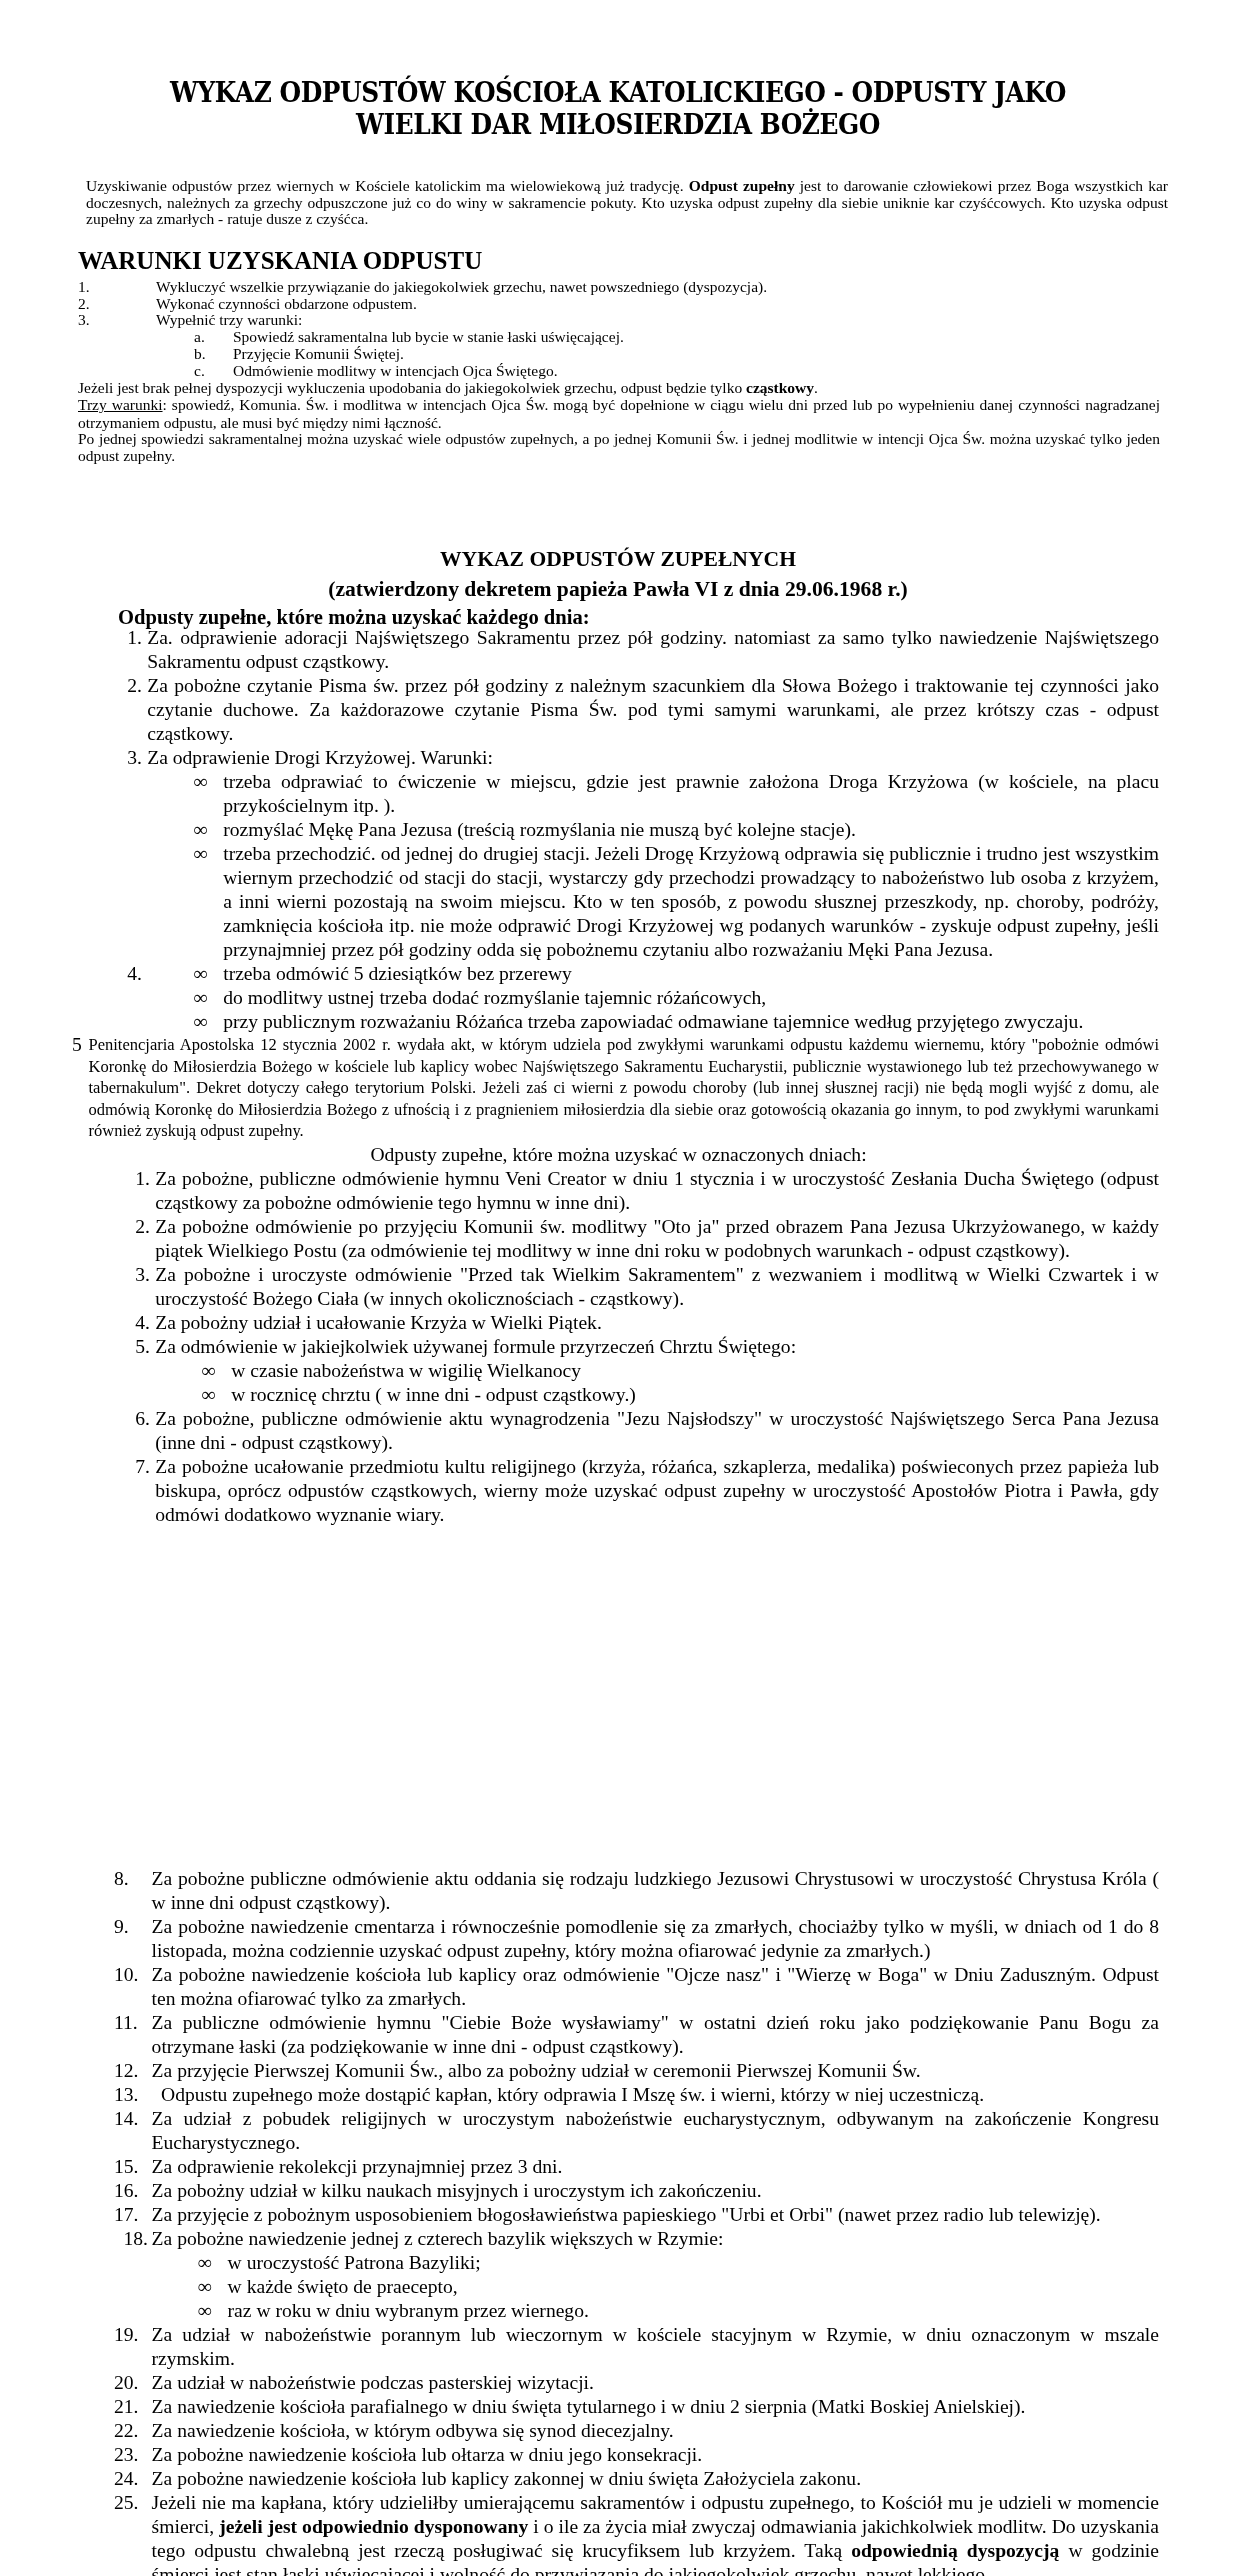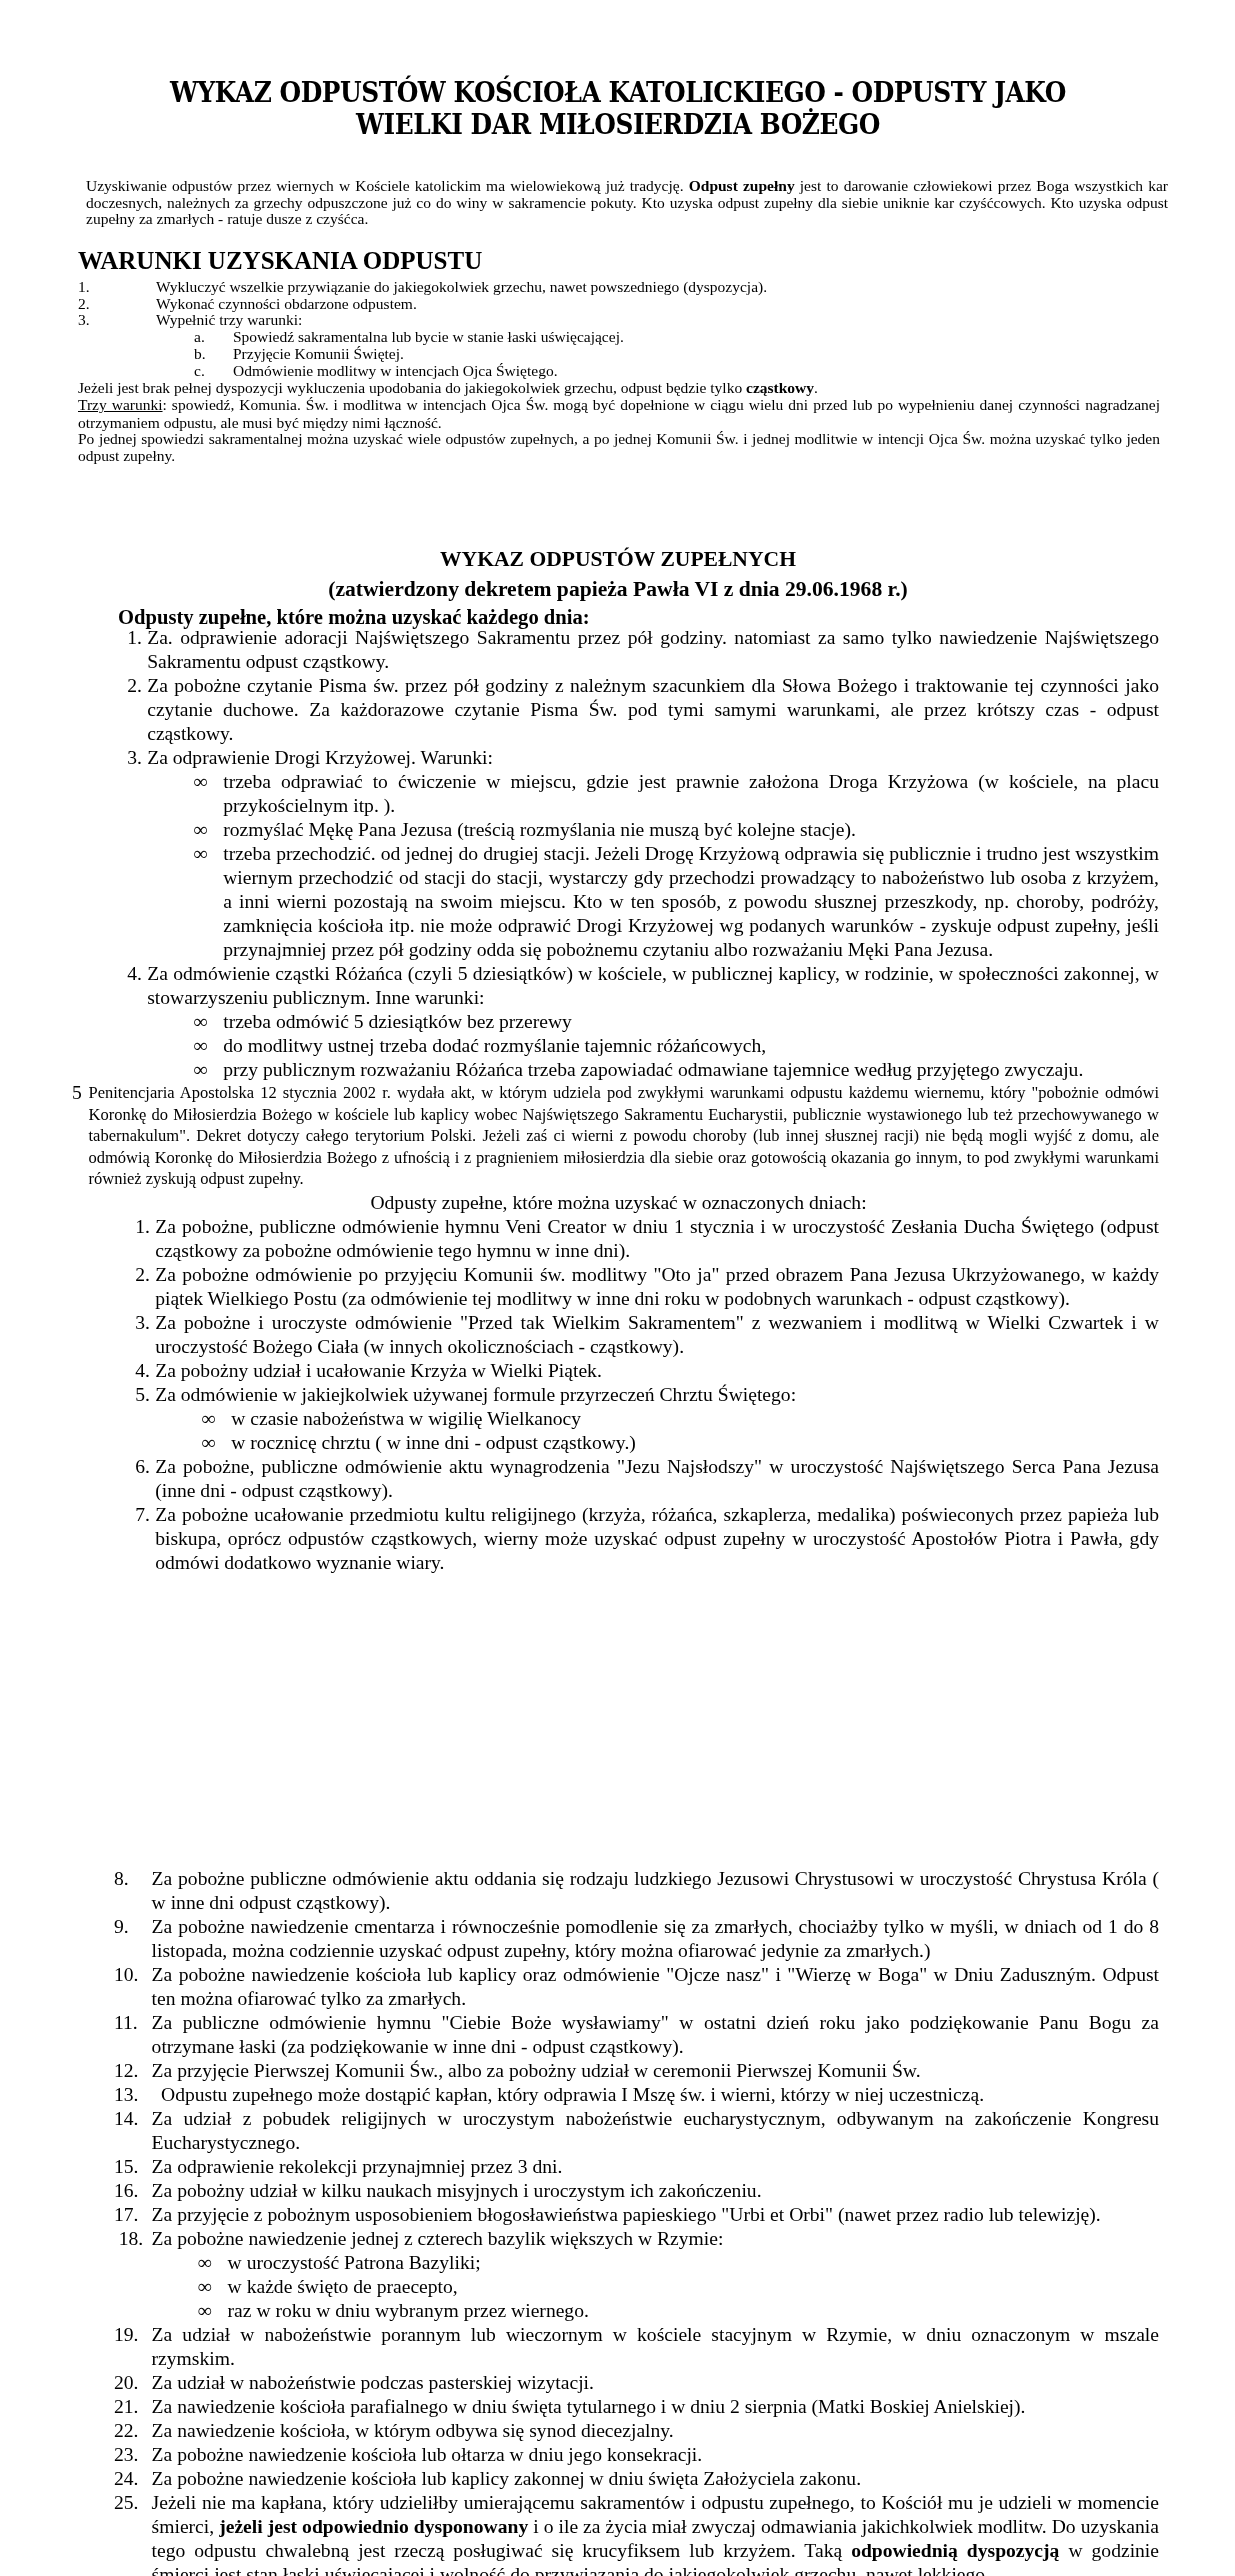--- a/index.html
+++ b/index.html
@@ -126,21 +126,20 @@
               <div class="bul">
                 <span class="bsym">∞</span>
                 <span class="txt">trzeba przechodzić. od jednej do drugiej stacji. Jeżeli Drogę Krzyżową odprawia się publicznie i trudno jest wszystkim wiernym przechodzić od stacji do stacji, wystarczy gdy przechodzi prowadzący to nabożeństwo lub osoba z krzyżem, a inni wierni pozostają na swoim miejscu. Kto w ten sposób, z powodu słusznej przeszkody, np. choroby, podróży, zamknięcia kościoła itp. nie może odprawić Drogi Krzyżowej wg podanych warunków - zyskuje odpust zupełny, jeśli przynajmniej przez pół godziny odda się pobożnemu czytaniu albo rozważaniu Męki Pana Jezusa.</span>
               </div>
             </div>
           </div>
         </div>
         <div class="item">
           <span class="num" style="width: 28px; padding-right: 5.2px;">4.</span>
           <div class="txt">
-            <div>Za odmówienie cząstki Różańca (czyli 5 dziesiątków) w kościele, w publicznej kaplicy, w rodzinie, w społeczności zakonnej, w stowarzyszeniu publicznym. Inne warunki:</div>
             <div class="bullets">
               <div class="bul">
                 <span class="bsym">∞</span>
                 <span class="txt">trzeba odmówić 5 dziesiątków bez przerewy</span>
               </div>
               <div class="bul">
                 <span class="bsym">∞</span>
                 <span class="txt">do modlitwy ustnej trzeba dodać rozmyślanie tajemnic różańcowych,</span>
               </div>
               <div class="bul">
@@ -270,21 +269,21 @@
             <div>Za pobożny udział w kilku naukach misyjnych i uroczystym ich zakończeniu.</div>
           </div>
         </div>
         <div class="item">
           <span class="num" style="width: 34px; padding-right: 3.6px; text-align: left;">17.</span>
           <div class="txt">
             <div>Za przyjęcie z pobożnym usposobieniem błogosławieństwa papieskiego "Urbi et Orbi" (nawet przez radio lub telewizję).</div>
           </div>
         </div>
         <div class="item">
-          <span class="num" style="width: 34px; padding-right: 3.6px; text-align: center;">18.</span>
+          <span class="num" style="width: 34px; padding-right: 3.6px; text-align: right;">18.</span>
           <div class="txt">
             <div>Za pobożne nawiedzenie jednej z czterech bazylik większych w Rzymie:</div>
             <div class="bullets">
               <div class="bul">
                 <span class="bsym">∞</span>
                 <span class="txt">w uroczystość Patrona Bazyliki;</span>
               </div>
               <div class="bul">
                 <span class="bsym">∞</span>
                 <span class="txt">w każde święto de praecepto,</span>

